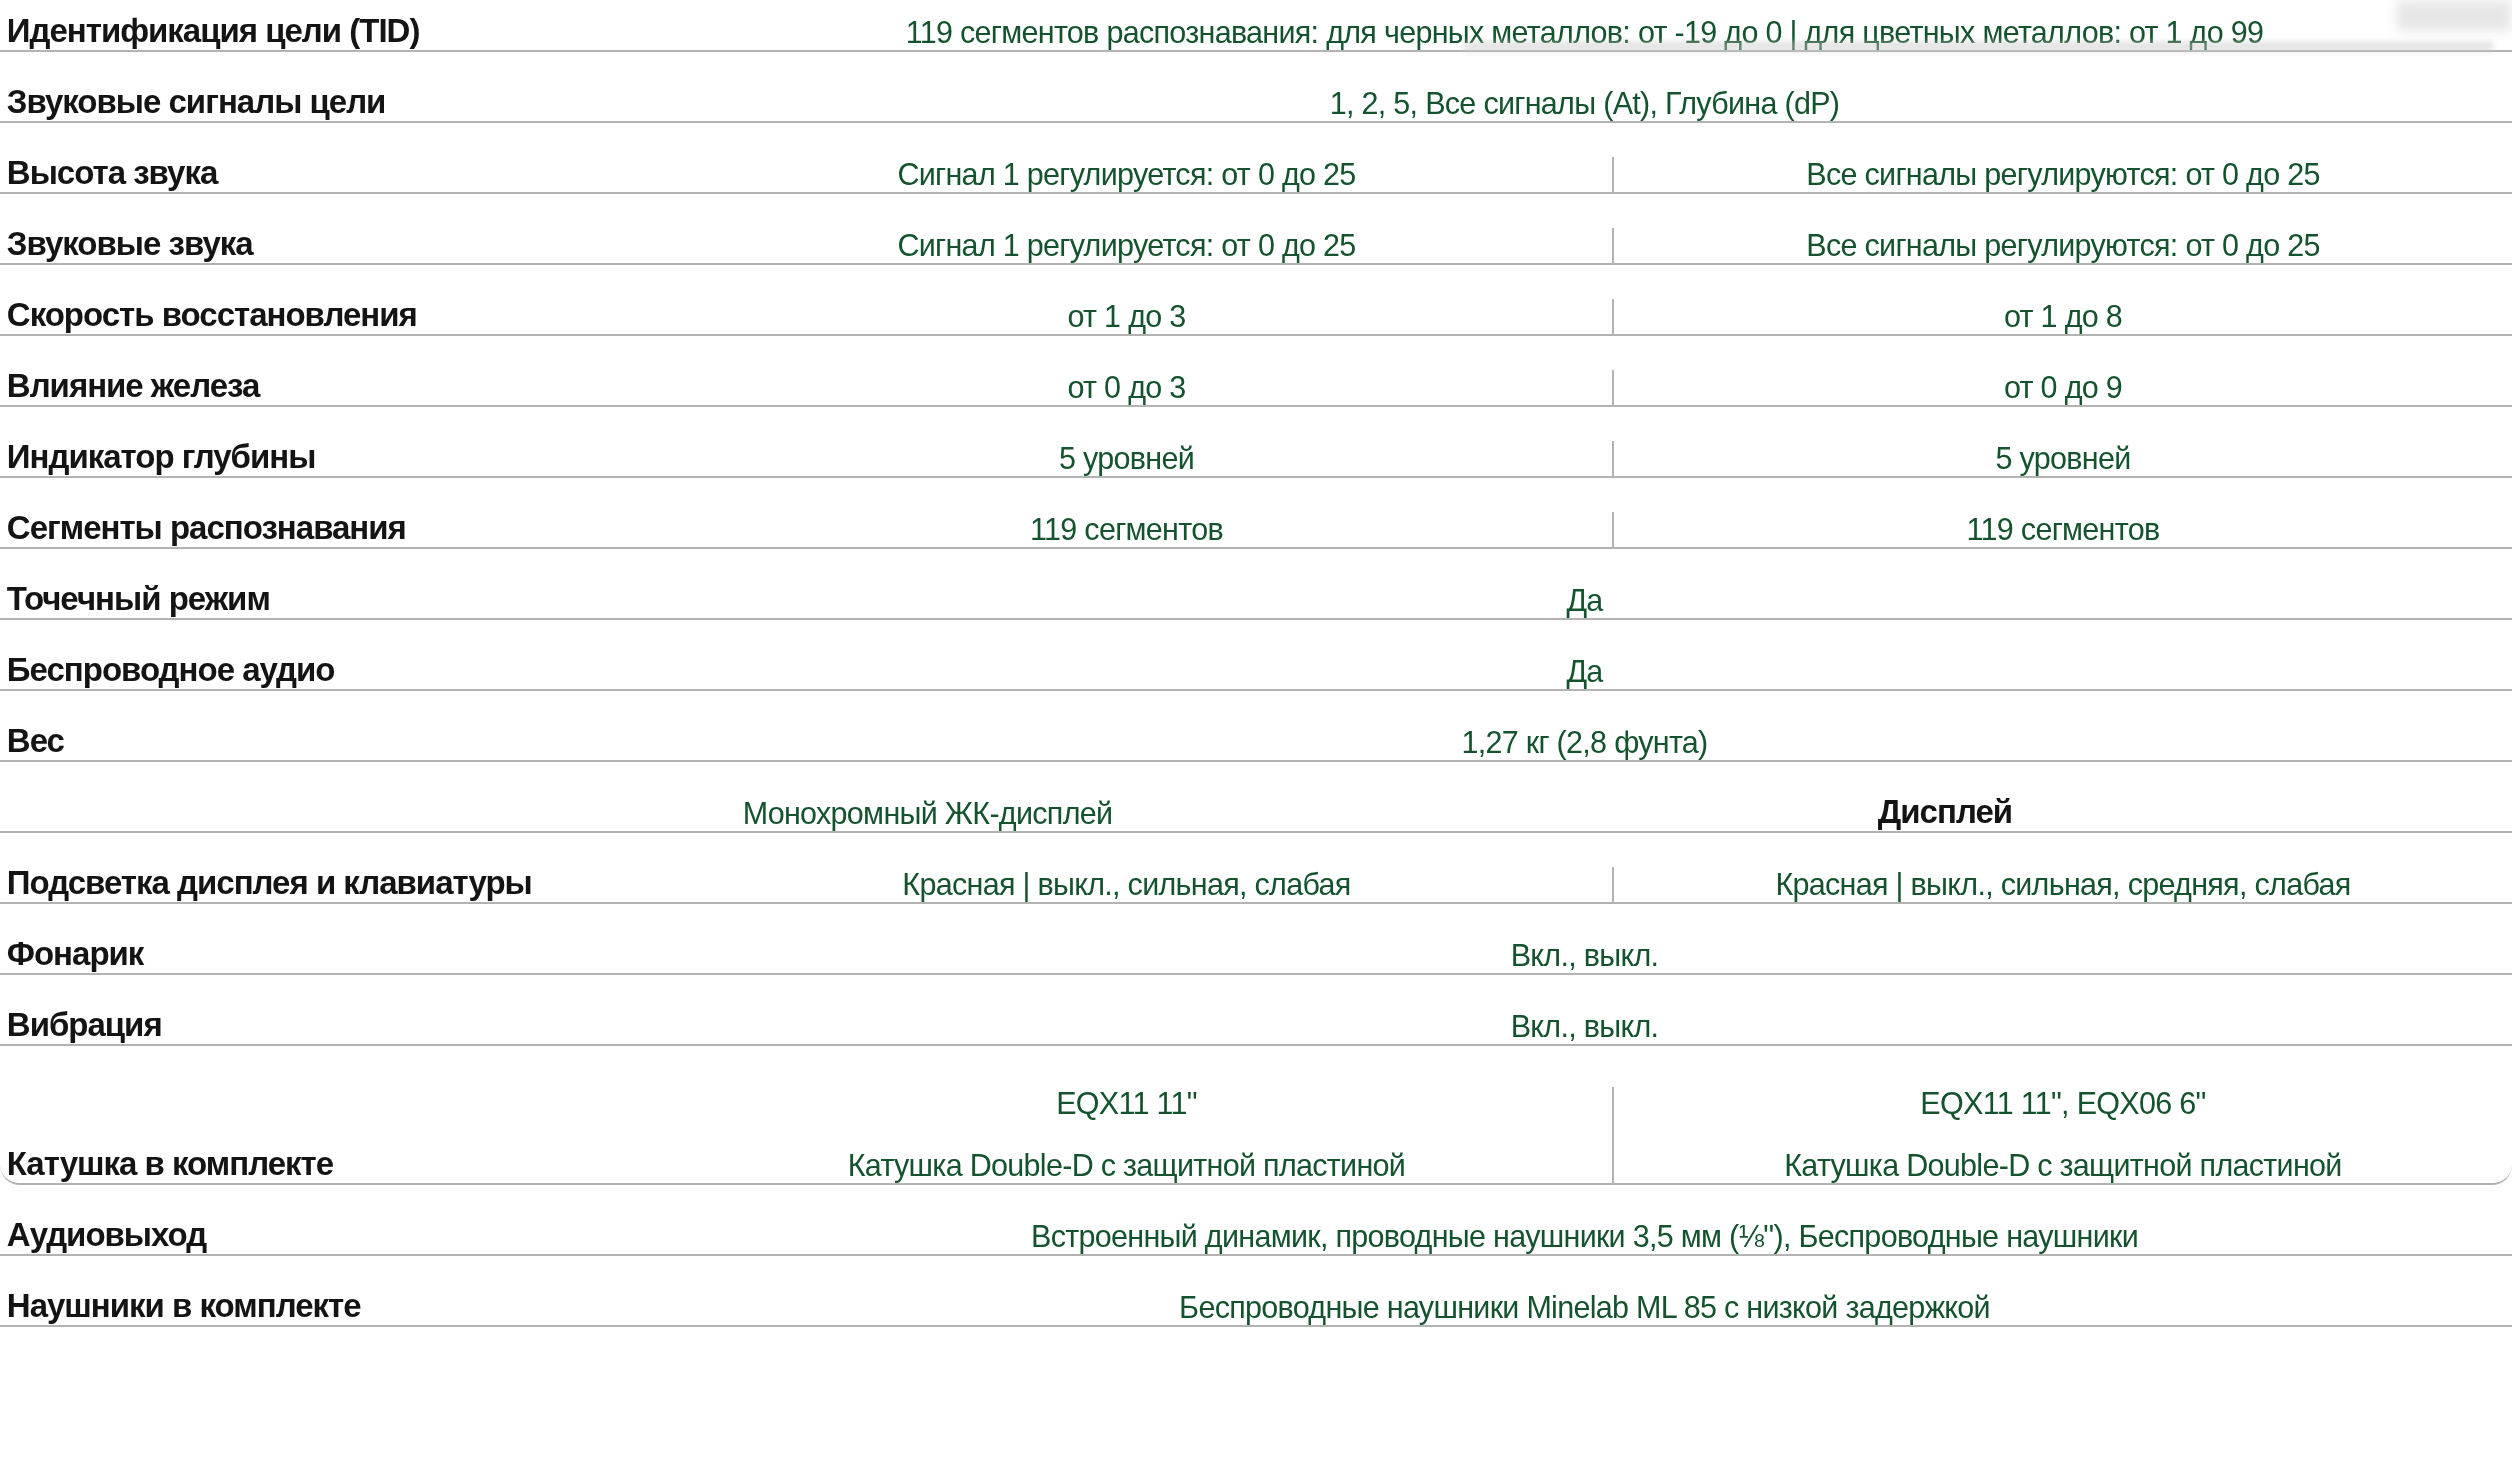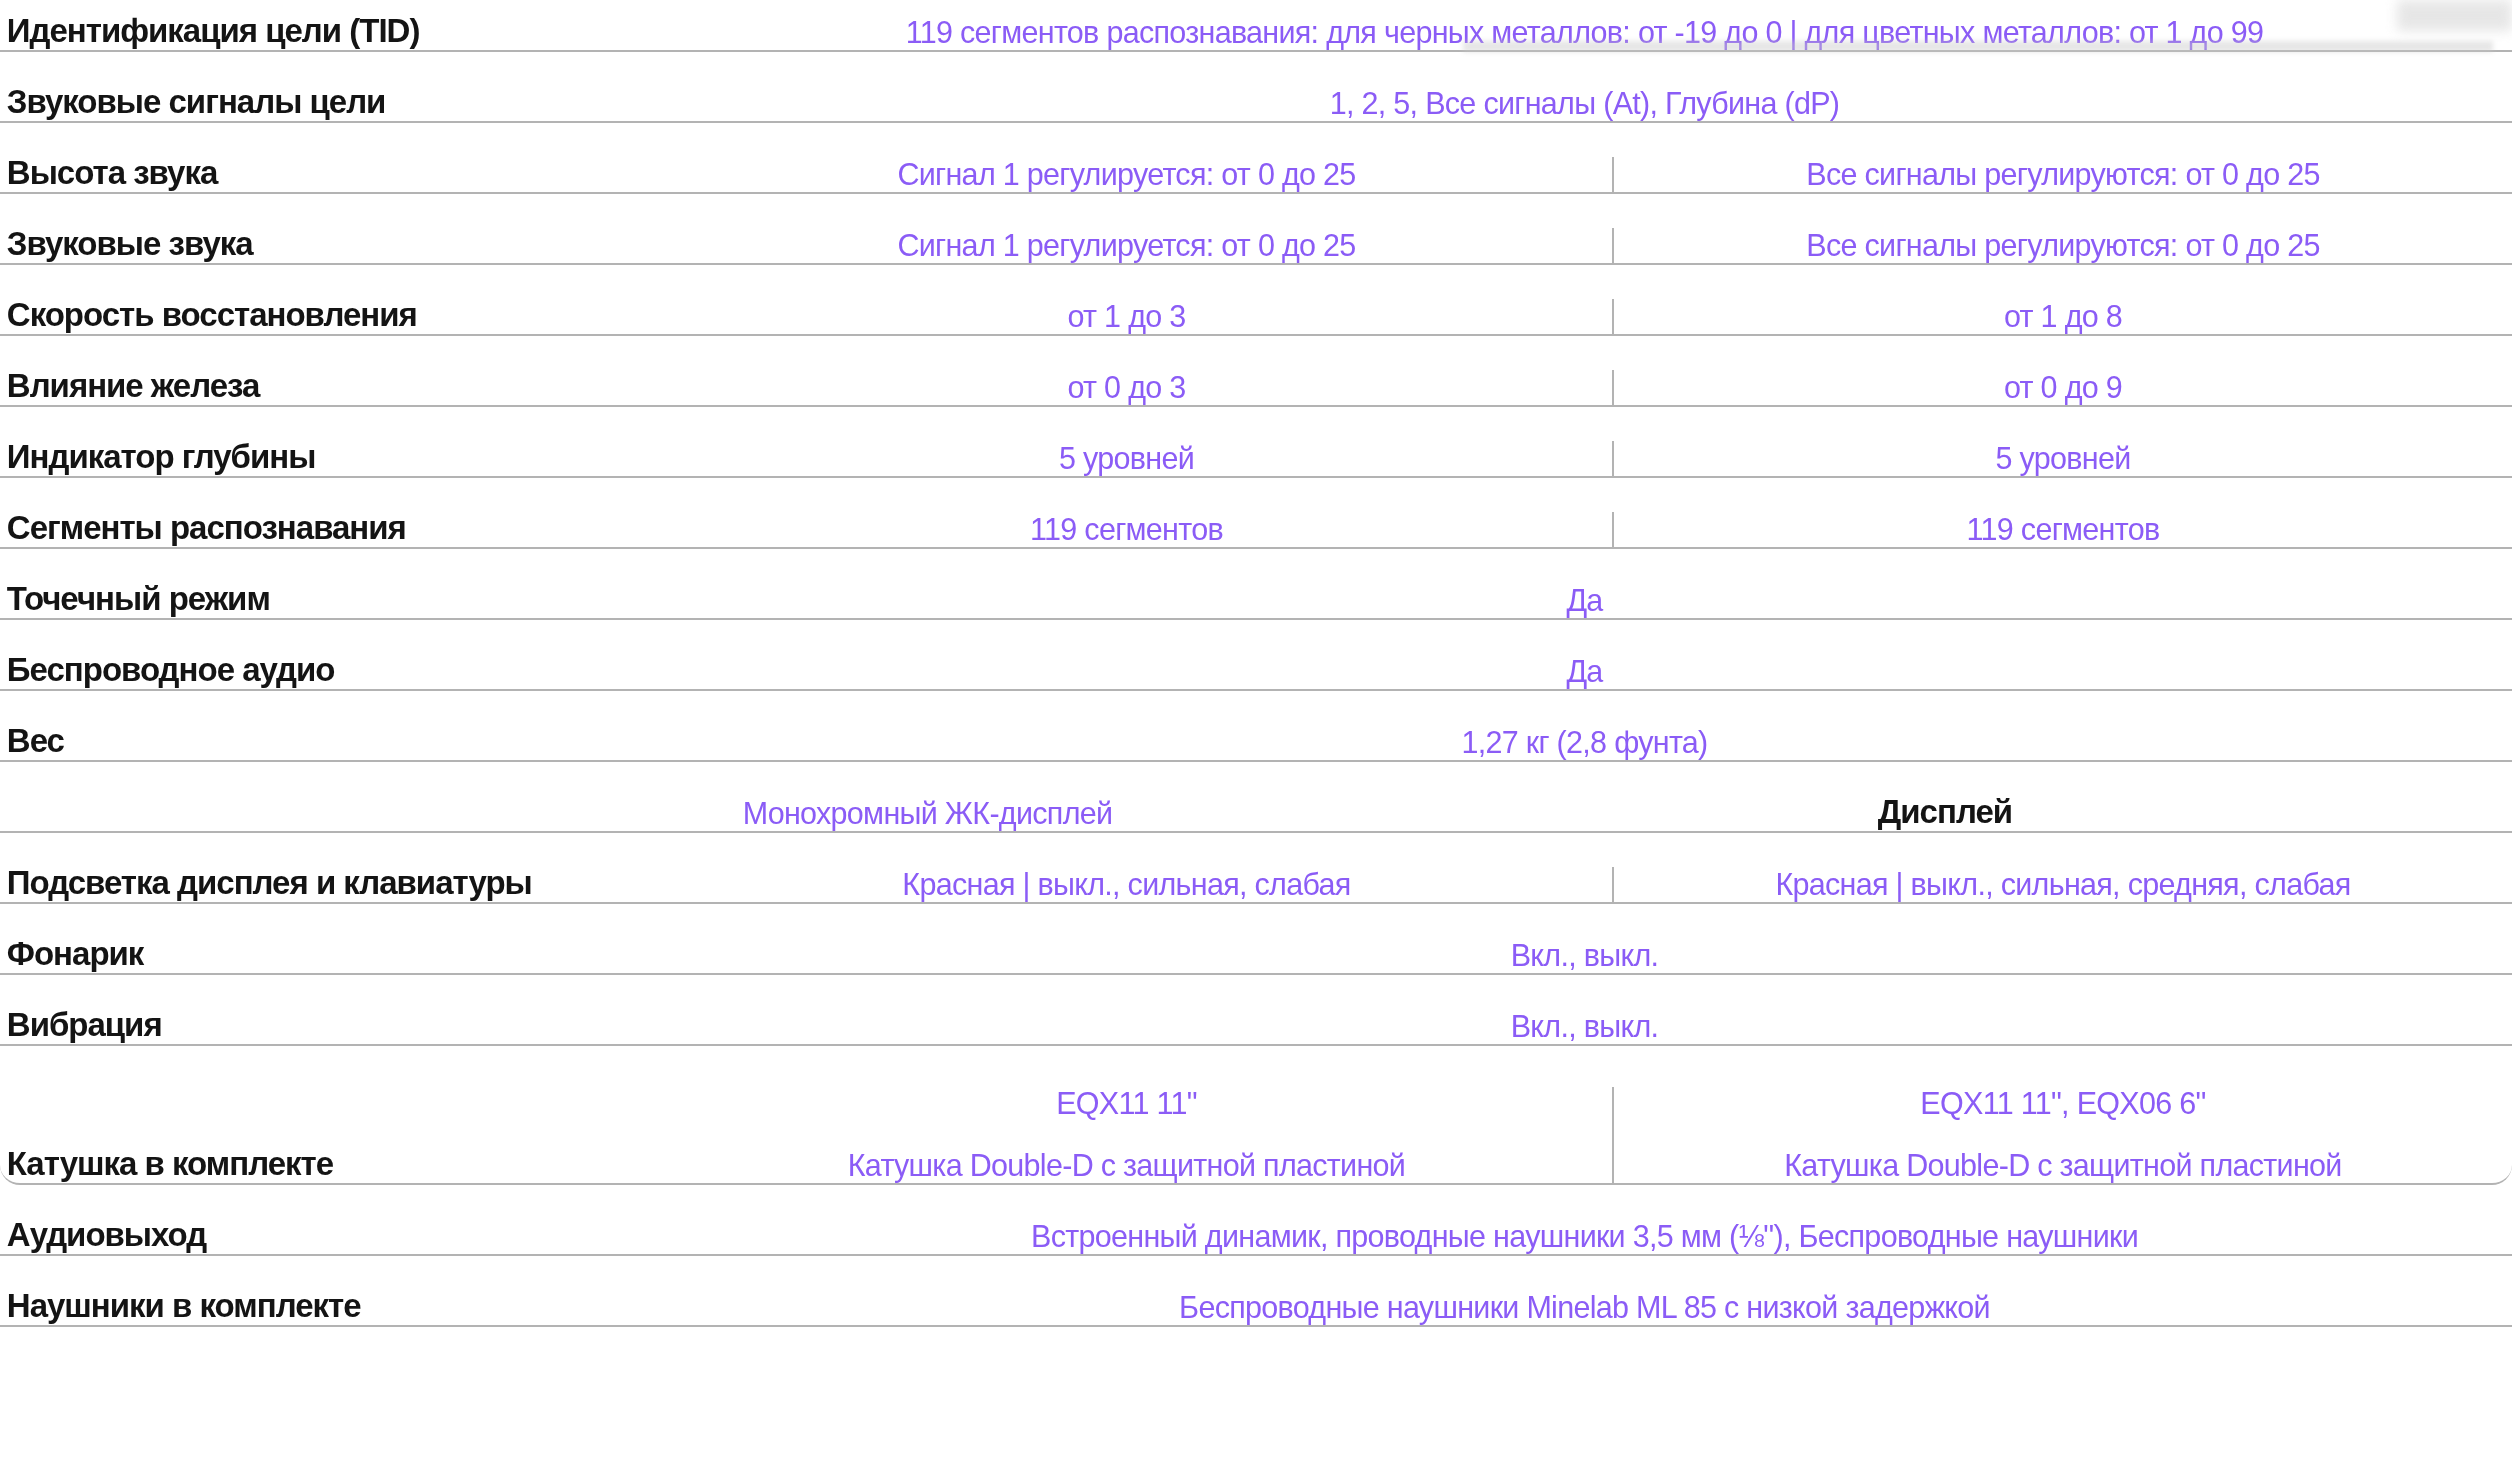--- a/index.html
+++ b/index.html
@@ -28,21 +28,21 @@
     width:641px;flex:none;
     display:flex;align-items:center;
     padding-left:6.8px;
     font-size:33px;font-weight:bold;color:#141414;
     letter-spacing:-1px;
     white-space:nowrap;
   }
   .val{
     flex:1;
     display:flex;align-items:center;justify-content:center;
-    font-size:30.5px;font-weight:normal;color:#8b5cf6;
+    font-size:30.5px;font-weight:normal;color:#14532d;
     letter-spacing:-0.7px;
     text-align:center;
     white-space:nowrap;
   }
   .split .val.left{width:939px;flex:none;}
   .split .val.right{flex:1;border-left:2.7px solid #b3b3b3;}
   .two-line{flex-direction:column;justify-content:center;gap:28.5px;}
   .two-line .line{line-height:1.1;}
   .smudge{
     position:absolute;background:#c9c9c9;pointer-events:none;

